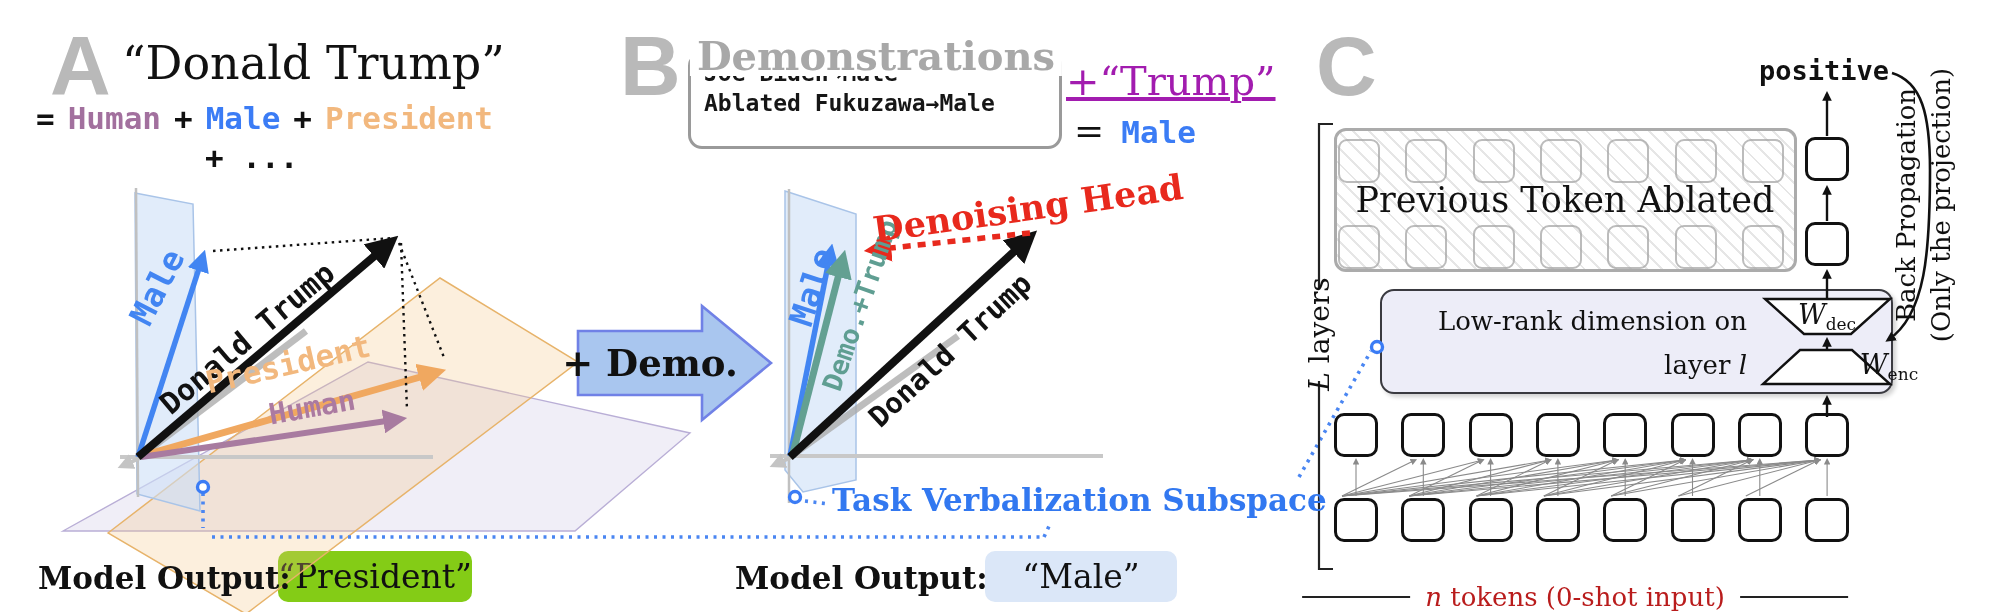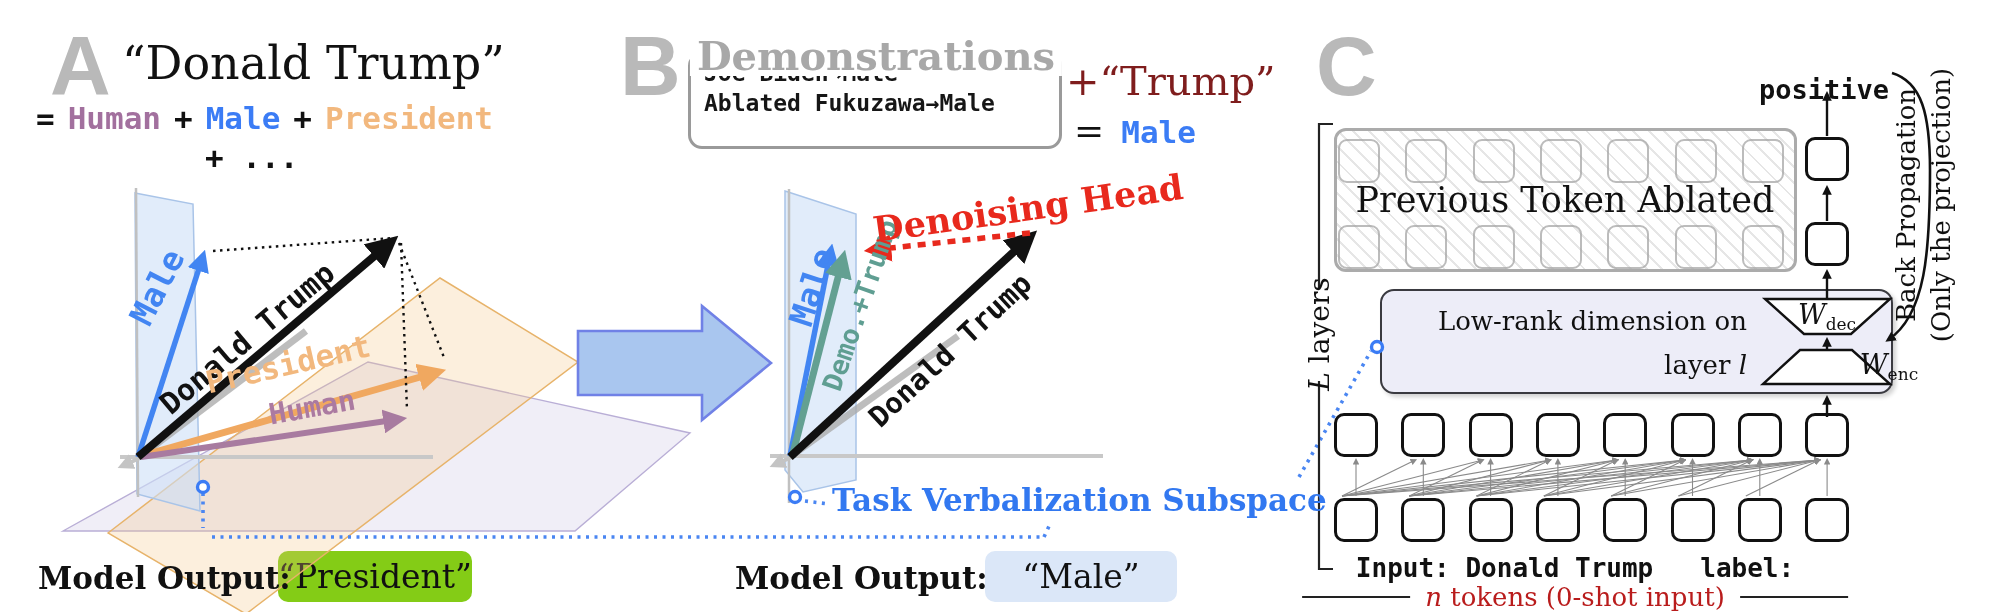--- a/index.html
+++ b/index.html
@@ -234,58 +234,58 @@
   </div>
   <div class="abs mono" style="left:205px;top:139px;font-size:31px;color:#111;">+ ...</div>
 
   <div class="rlabel mono" style="left:157px;top:287px;--r:-63deg;font-size:33px;color:#4285f2;">Male</div>
   <div class="rlabel mono" style="left:247px;top:338px;--r:-40deg;font-size:30px;color:#111;">Donald Trump</div>
   <div class="rlabel mono" style="left:288px;top:364px;--r:-13deg;font-size:31px;color:#f2b87e;">President</div>
   <div class="rlabel mono" style="left:312px;top:407px;--r:-10deg;font-size:29px;color:#ab7aa1;">Human</div>
 
   <div class="abs mo-label" style="left:38px;top:560px;">Model Output:</div>
 
+  <div class="rlabel serif" style="left:650px;top:363px;font-size:37px;font-weight:bold;color:#111;">+ Demo.</div>
 
   <div class="abs panel-letter" style="left:620px;top:24px;">B</div>
   <div class="abs demo-box mono" style="left:688px;top:44px;margin-top:8px;">
     <div class="demo-item">Joe Biden→Male</div>
     <div class="demo-item">Ablated Fukuzawa→Male</div>
   </div>
   <div class="abs demo-title serif" style="left:876px;top:36px;transform:translateX(-50%);">Demonstrations</div>
-  <div class="abs serif" style="left:1066px;top:58px;font-size:40px;color:#7f1d1d;">+“Trump”</div>
+  <div class="abs serif" style="left:1066px;top:58px;font-size:40px;color:#a21caf;text-decoration:underline;">+“Trump”</div>
   <div class="abs" style="left:1074px;top:110px;">
     <span class="serif" style="font-size:36px;color:#111;">=</span>
     <span class="mono" style="font-size:31px;color:#3b7cf5;margin-left:12px;">Male</span>
   </div>
 
   <div class="rlabel mono" style="left:812px;top:287px;--r:-72deg;font-size:33px;color:#4285f2;">Male</div>
   <div class="rlabel mono" style="left:860px;top:305px;--r:-71deg;font-size:27px;color:#5f9e92;">Demo.+Trump</div>
   <div class="rlabel mono" style="left:950px;top:350px;--r:-43deg;font-size:29px;color:#111;">Donald Trump</div>
   <div class="rlabel serif" style="left:1028px;top:208px;--r:-8deg;font-size:35px;font-weight:bold;color:#e8291d;">Denoising Head</div>
 
   <div class="abs serif" style="left:832px;top:482px;font-size:31px;font-weight:bold;color:#3278f0;">Task Verbalization Subspace</div>
   <div class="abs mo-label" style="left:735px;top:560px;">Model Output:</div>
 
   <div class="abs panel-letter" style="left:1316px;top:24px;">C</div>
-  <div class="rlabel mono" style="left:1824px;top:70px;font-size:27px;color:#111;margin-top:19px;">positive</div>
+  <div class="rlabel mono" style="left:1824px;top:70px;font-size:27px;color:#111;">positive</div>
   <div class="rlabel serif" style="left:1565px;top:200px;font-size:35px;color:#111;">Previous Token Ablated</div>
   <div class="rlabel serif" style="left:1319px;top:334px;--r:-90deg;font-size:28px;color:#111;">
     <span class="var">L</span><span> layers</span>
   </div>
   <div class="proj-text serif">
     <div><span>Low-rank dimension on layer </span><span class="var">l</span></div>
   </div>
   <div class="wlbl serif" style="left:1827px;top:316px;">
     <span class="var">W</span><span class="sub">dec</span>
   </div>
   <div class="wlbl serif" style="left:1889px;top:366px;">
     <span class="var">W</span><span class="sub">enc</span>
   </div>
   <div class="rlabel bp serif" style="left:1906px;top:205px;--r:-90deg;">Back Propagation</div>
   <div class="rlabel bp serif" style="left:1941px;top:205px;--r:-90deg;">(Only the projection)</div>
-  <div class="rlabel mono" style="left:1575px;top:568px;font-size:26px;color:#111;white-space:pre;">Input: Donald Trump   label:</div>
   <div class="rlabel" style="left:1575px;top:597px;">
     <span class="cap-line"></span>
     <span class="ntok serif" style="margin:0 10px;"><span class="var">n</span><span> tokens (0-shot input)</span></span>
     <span class="cap-line"></span>
   </div>
 
 </div>
 
 </body></html>

